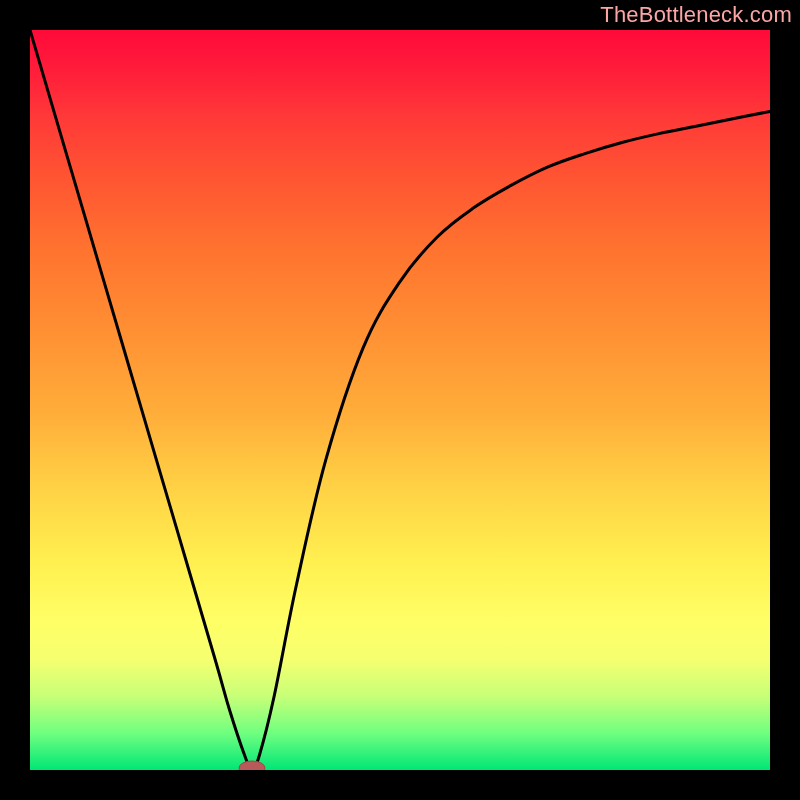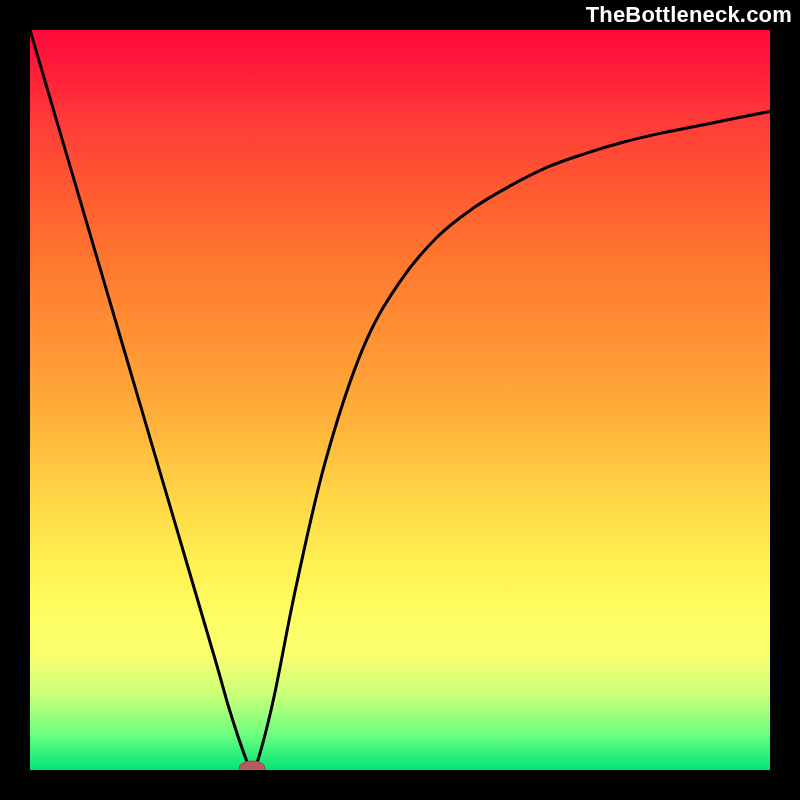--- a/index.html
+++ b/index.html
@@ -39,25 +39,24 @@
       #f6ff70 85%,
       #c8ff78 90%,
       #70ff80 95%,
       #00e676 100%
     );
   }
   .watermark {
     position: absolute;
     top: 2px;
     right: 8px;
-    color: #ffffff;
+    color: #fca5a5;
     font-size: 22px;
     font-family: Arial, sans-serif;
     letter-spacing: 0.2px;
-    font-weight: bold;
   }
   svg.curve {
     position: absolute;
     top: 0;
     left: 0;
     width: 740px;
     height: 740px;
   }
   .minimum-marker {
     fill: #b85a5a;

